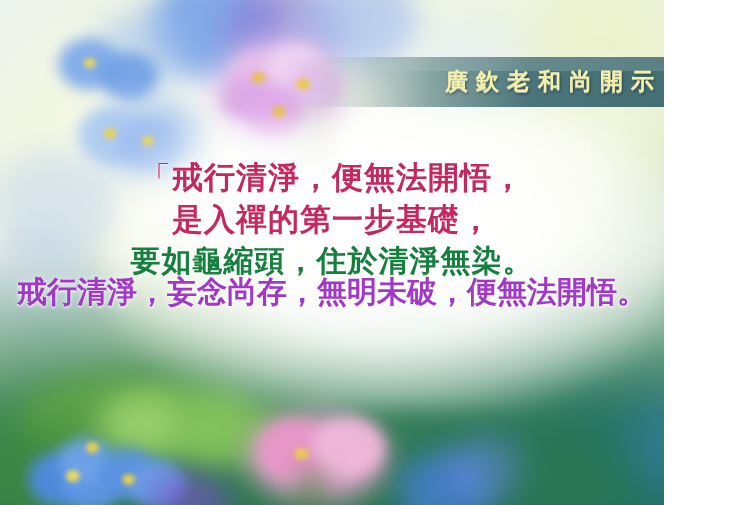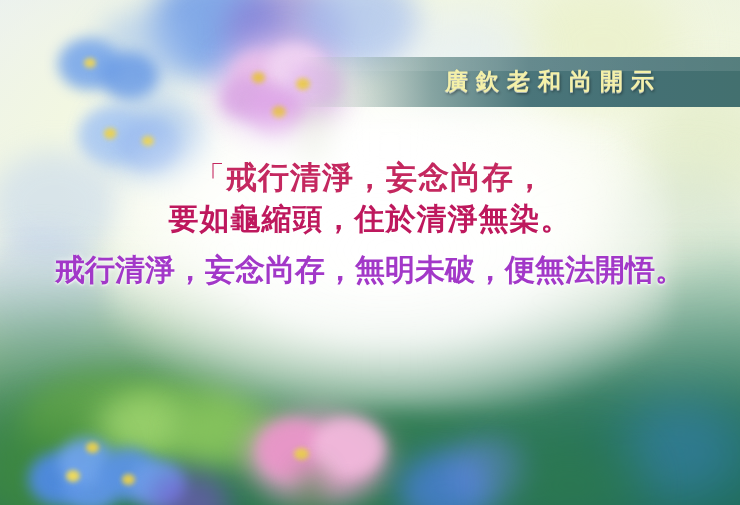--- a/index.html
+++ b/index.html
@@ -1,20 +1,20 @@
 <!DOCTYPE html>
 <html><head>
 <meta charset="utf-8">
 <style>
   html,body{margin:0;padding:0;background:#fff;}
   body{font-family:"Liberation Serif",serif;}
 
   #card{
     position:relative;
-    width:740px;height:505px;
+    width:664px;height:505px;
     overflow:hidden;
     background:#eef3e6;
   }
 
   
   #bg{position:absolute;inset:0;overflow:hidden;}
   #bgbase{
     position:absolute;inset:-40px;
     background:
       radial-gradient(130% 95% at 50% 34%, #ffffff 0%, #fbfdf4 16%, #f2f7e2 30%, rgba(232,242,208,0) 56%),
@@ -76,21 +76,21 @@
     font-family:"DejaVu Serif","Liberation Serif",serif;
     font-weight:700;
   }
   .qline{
     line-height:1.02;
     white-space:nowrap;
     text-shadow:0 1px 2px rgba(255,255,255,.95), 0 0 6px rgba(255,255,255,.8);
   }
   #l1{font-size:31px;color:#c4285f;letter-spacing:1px;margin-bottom:10px;}
   #l2{font-size:31px;color:#c4285f;letter-spacing:1px;margin-bottom:11px;}
-  #l3{font-size:30px;color:#be185d;letter-spacing:1px;margin-bottom:21px;}
+  #l3{font-size:30px;color:#15803d;letter-spacing:1px;margin-bottom:0;}
   #l4{font-size:30px;color:#a238c8;letter-spacing:0px;margin-bottom:8px;}
   #l5{font-size:29px;color:#c4285f;letter-spacing:0px;}
   .bracket-open{color:#c4285f;font-weight:400;}
   .bracket-close{color:#8e2a44;font-weight:400;font-size:30px;}
   #emph{
     font-size:37px;
     color:#34141f;
     font-weight:700;
     letter-spacing:1px;
     padding:0 2px;
@@ -173,23 +173,26 @@
   </div>
 
   <div id="banner">
     <div id="banner-shine"></div>
     <div id="banner-title">廣欽老和尚開示</div>
   </div>
 
   <div id="quote">
 
     <div class="qline" id="l1">
-      <span class="bracket-open">「</span><span>戒行清淨，妄念尚存，</span>
-    </div>
-
+      <span class="bracket-open">「</span><span>戒行清淨，便無法開悟，</span>
+    </div>
+
+    <div class="qline" id="l2">
+      <span>是入禪的第一步基礎，</span>
+    </div>
 
     <div class="qline" id="l3">
       <span>要如龜縮頭，住於清淨無染。</span>
     </div>
 
     <div class="qline" id="l4">
       <span>戒行清淨，妄念尚存，無明未破，便無法開悟。</span>
     </div>
 
 

